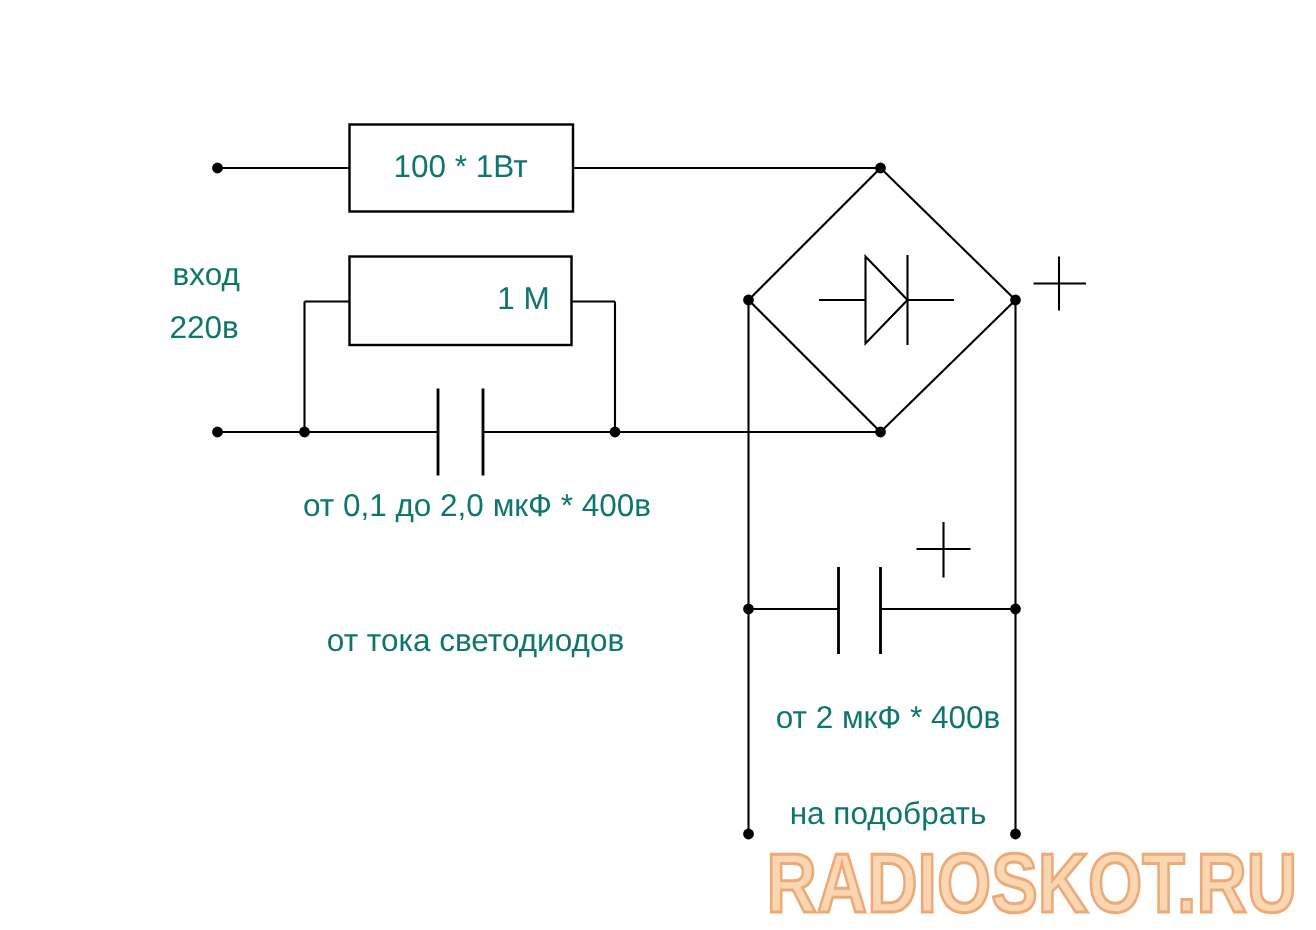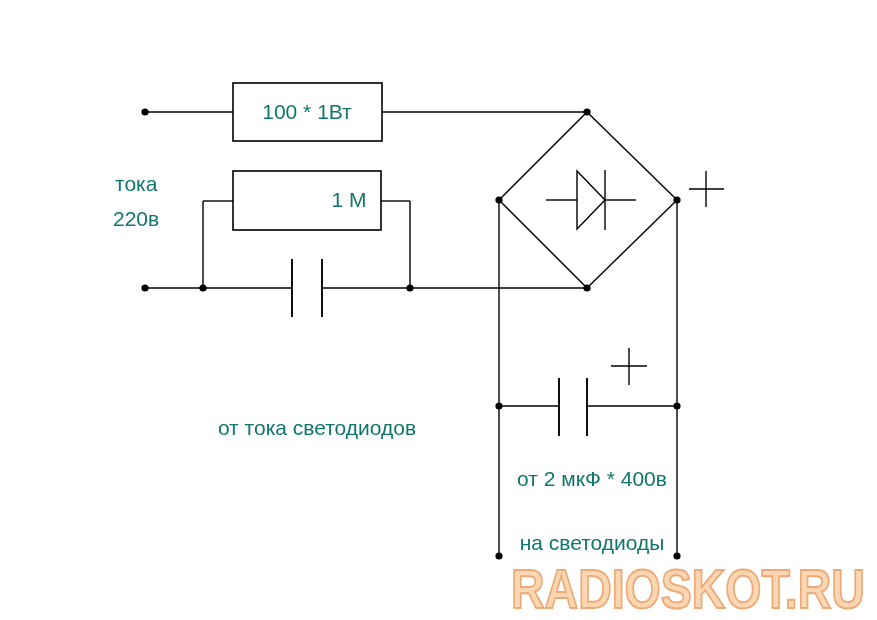--- a/index.html
+++ b/index.html
@@ -134,28 +134,29 @@
     <circle class="dot" cx="587" cy="112" r="3.6"></circle>
     <circle class="dot" cx="499" cy="200" r="3.6"></circle>
     <circle class="dot" cx="677" cy="200" r="3.6"></circle>
     <circle class="dot" cx="587" cy="288" r="3.6"></circle>
     <circle class="dot" cx="499" cy="406" r="3.6"></circle>
     <circle class="dot" cx="677" cy="406" r="3.6"></circle>
     <circle class="dot" cx="499" cy="556" r="3.6"></circle>
     <circle class="dot" cx="677" cy="556" r="3.6"></circle>
   </svg>
 
-  <div class="lbl" style="left:115px; top:172px;">тока</div>
+  <div class="lbl" style="left:115px; top:172px;">вход</div>
   <div class="lbl" style="left:113px; top:207px;">220в</div>
 
   <div class="lbl centered" style="left:307px; top:112px;">100 * 1Вт</div>
 
   <div class="lbl centered" style="left:307px; top:200px;margin-left:42px;">1 М</div>
 
+  <div class="lbl centered" style="left:318px; top:338px;">от 0,1 до 2,0 мкФ * 400в</div>
   <div class="lbl centered" style="left:317px; top:408px;margin-top:20px;">от тока светодиодов</div>
 
   <div class="lbl centered" style="left:592px; top:479px;text-align:center;">от 2 мкФ * 400в</div>
 
-  <div class="lbl centered" style="left:592px; top:543px;">на светодиоды</div>
+  <div class="lbl centered" style="left:592px; top:543px;">на подобрать</div>
 
   <div class="watermark" style="color: rgb(250, 215, 178); -webkit-text-stroke-color: rgb(237, 170, 118);">RADIOSKOT.RU</div>
 
 </div>
 
 </body></html>

